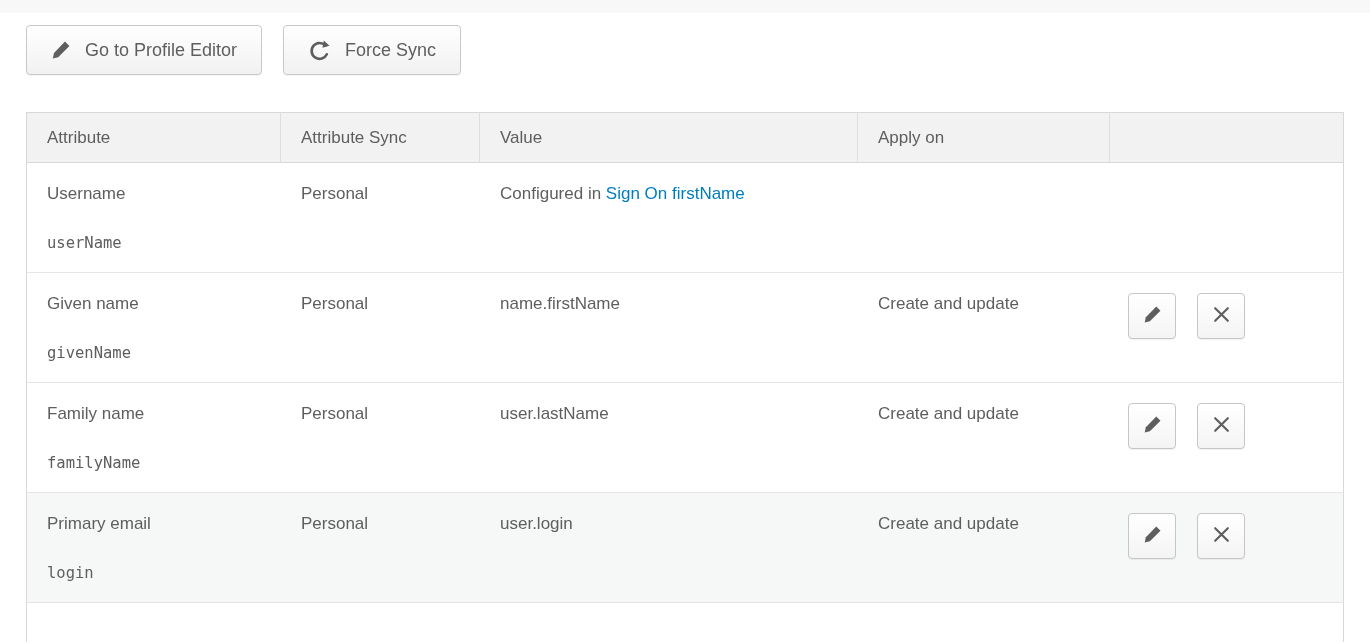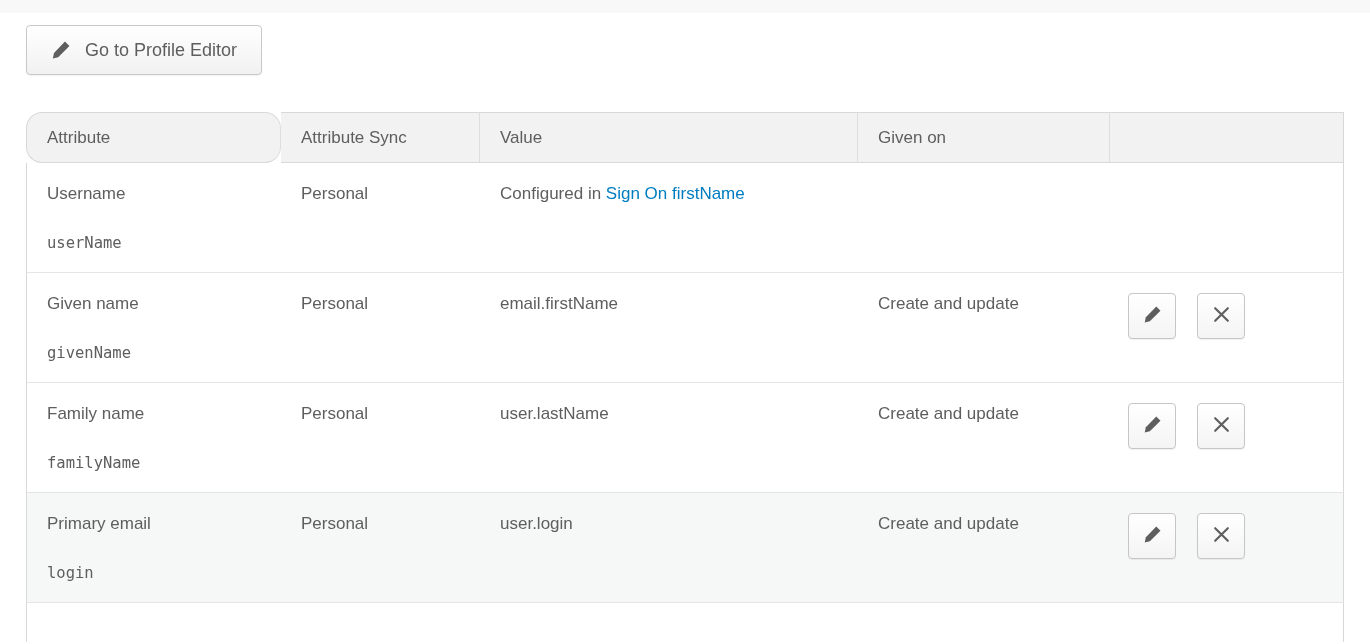--- a/index.html
+++ b/index.html
@@ -49,21 +49,21 @@
     background: #f2f2f3;
     border-top: 1px solid #d8d8d8;
     border-bottom: 1px solid #d8d8d8;
     border-right: 1px solid #dedede;
     font-weight: 400;
     font-size: 17px;
     text-align: left;
     padding: 0 0 0 20px;
     color: #5e5e5e;
   }
-  thead th:first-child { border-left: 1px solid #d8d8d8; border-radius: 16px; }
+  thead th:first-child { border-left: 1px solid #d8d8d8; }
   thead th:last-child  { border-right: 1px solid #d8d8d8; }
   tbody td {
     height: 110px;
     border-bottom: 1px solid #e5e5e5;
     vertical-align: top;
     padding: 20px 0 16px 20px;
     font-size: 17px;
     line-height: 22px;
     background: #ffffff;
   }
@@ -108,38 +108,47 @@
 <div class="top-strip"></div>
 
 <div class="toolbar">
   <button class="btn">
     <span>
       <svg width="20" height="20" viewBox="0 0 20 20">
         <polygon points="14,1.6 18.4,6 7.2,17.2 1.8,18.4 3,13" fill="#5e5e5e"></polygon>
       </svg>
     </span>
     <span>Go to Profile Editor</span>
+  </button>
+  <button class="btn">
+    <span>
+      <svg width="23" height="23" viewBox="0 0 22 22">
+        <path d="M16.6 6.2 A 7.6 7.6 0 1 0 18 14.6" fill="none" stroke="#5e5e5e" stroke-width="2.5" stroke-linecap="round"></path>
+        <polygon points="15.1,1.4 20.6,6.5 13.8,8.3" fill="#5e5e5e"></polygon>
+      </svg>
+    </span>
+    <span>Force Sync</span>
   </button>
 </div>
 
 <div class="table-wrap">
   <table>
     <colgroup>
       <col style="width:255px">
       <col style="width:199px">
       <col style="width:378px">
       <col style="width:252px">
       <col style="width:234px">
     </colgroup>
     <thead>
       <tr>
         <th>Attribute</th>
         <th>Attribute Sync</th>
         <th>Value</th>
-        <th>Given on</th>
+        <th>Apply on</th>
         <th></th>
       </tr>
     </thead>
     <tbody>
         <tr>
     <td>
       <div>Username</div>
       <div class="attr-name">userName</div>
     </td>
     <td>Personal</td>
@@ -151,21 +160,21 @@
       
     </td>
   </tr>
         <tr>
     <td>
       <div>Given name</div>
       <div class="attr-name">givenName</div>
     </td>
     <td>Personal</td>
     <td>
-      <span>email.firstName</span>
+      <span>name.firstName</span>
     </td>
     <td>Create and update</td>
     <td class="actions-cell">
       <span>
         <button class="icon-btn">
           <span>
             <svg width="19" height="19" viewBox="0 0 20 20">
               <polygon points="14,1.6 18.4,6 7.2,17.2 1.8,18.4 3,13" fill="#5e5e5e"></polygon>
             </svg>
           </span>

